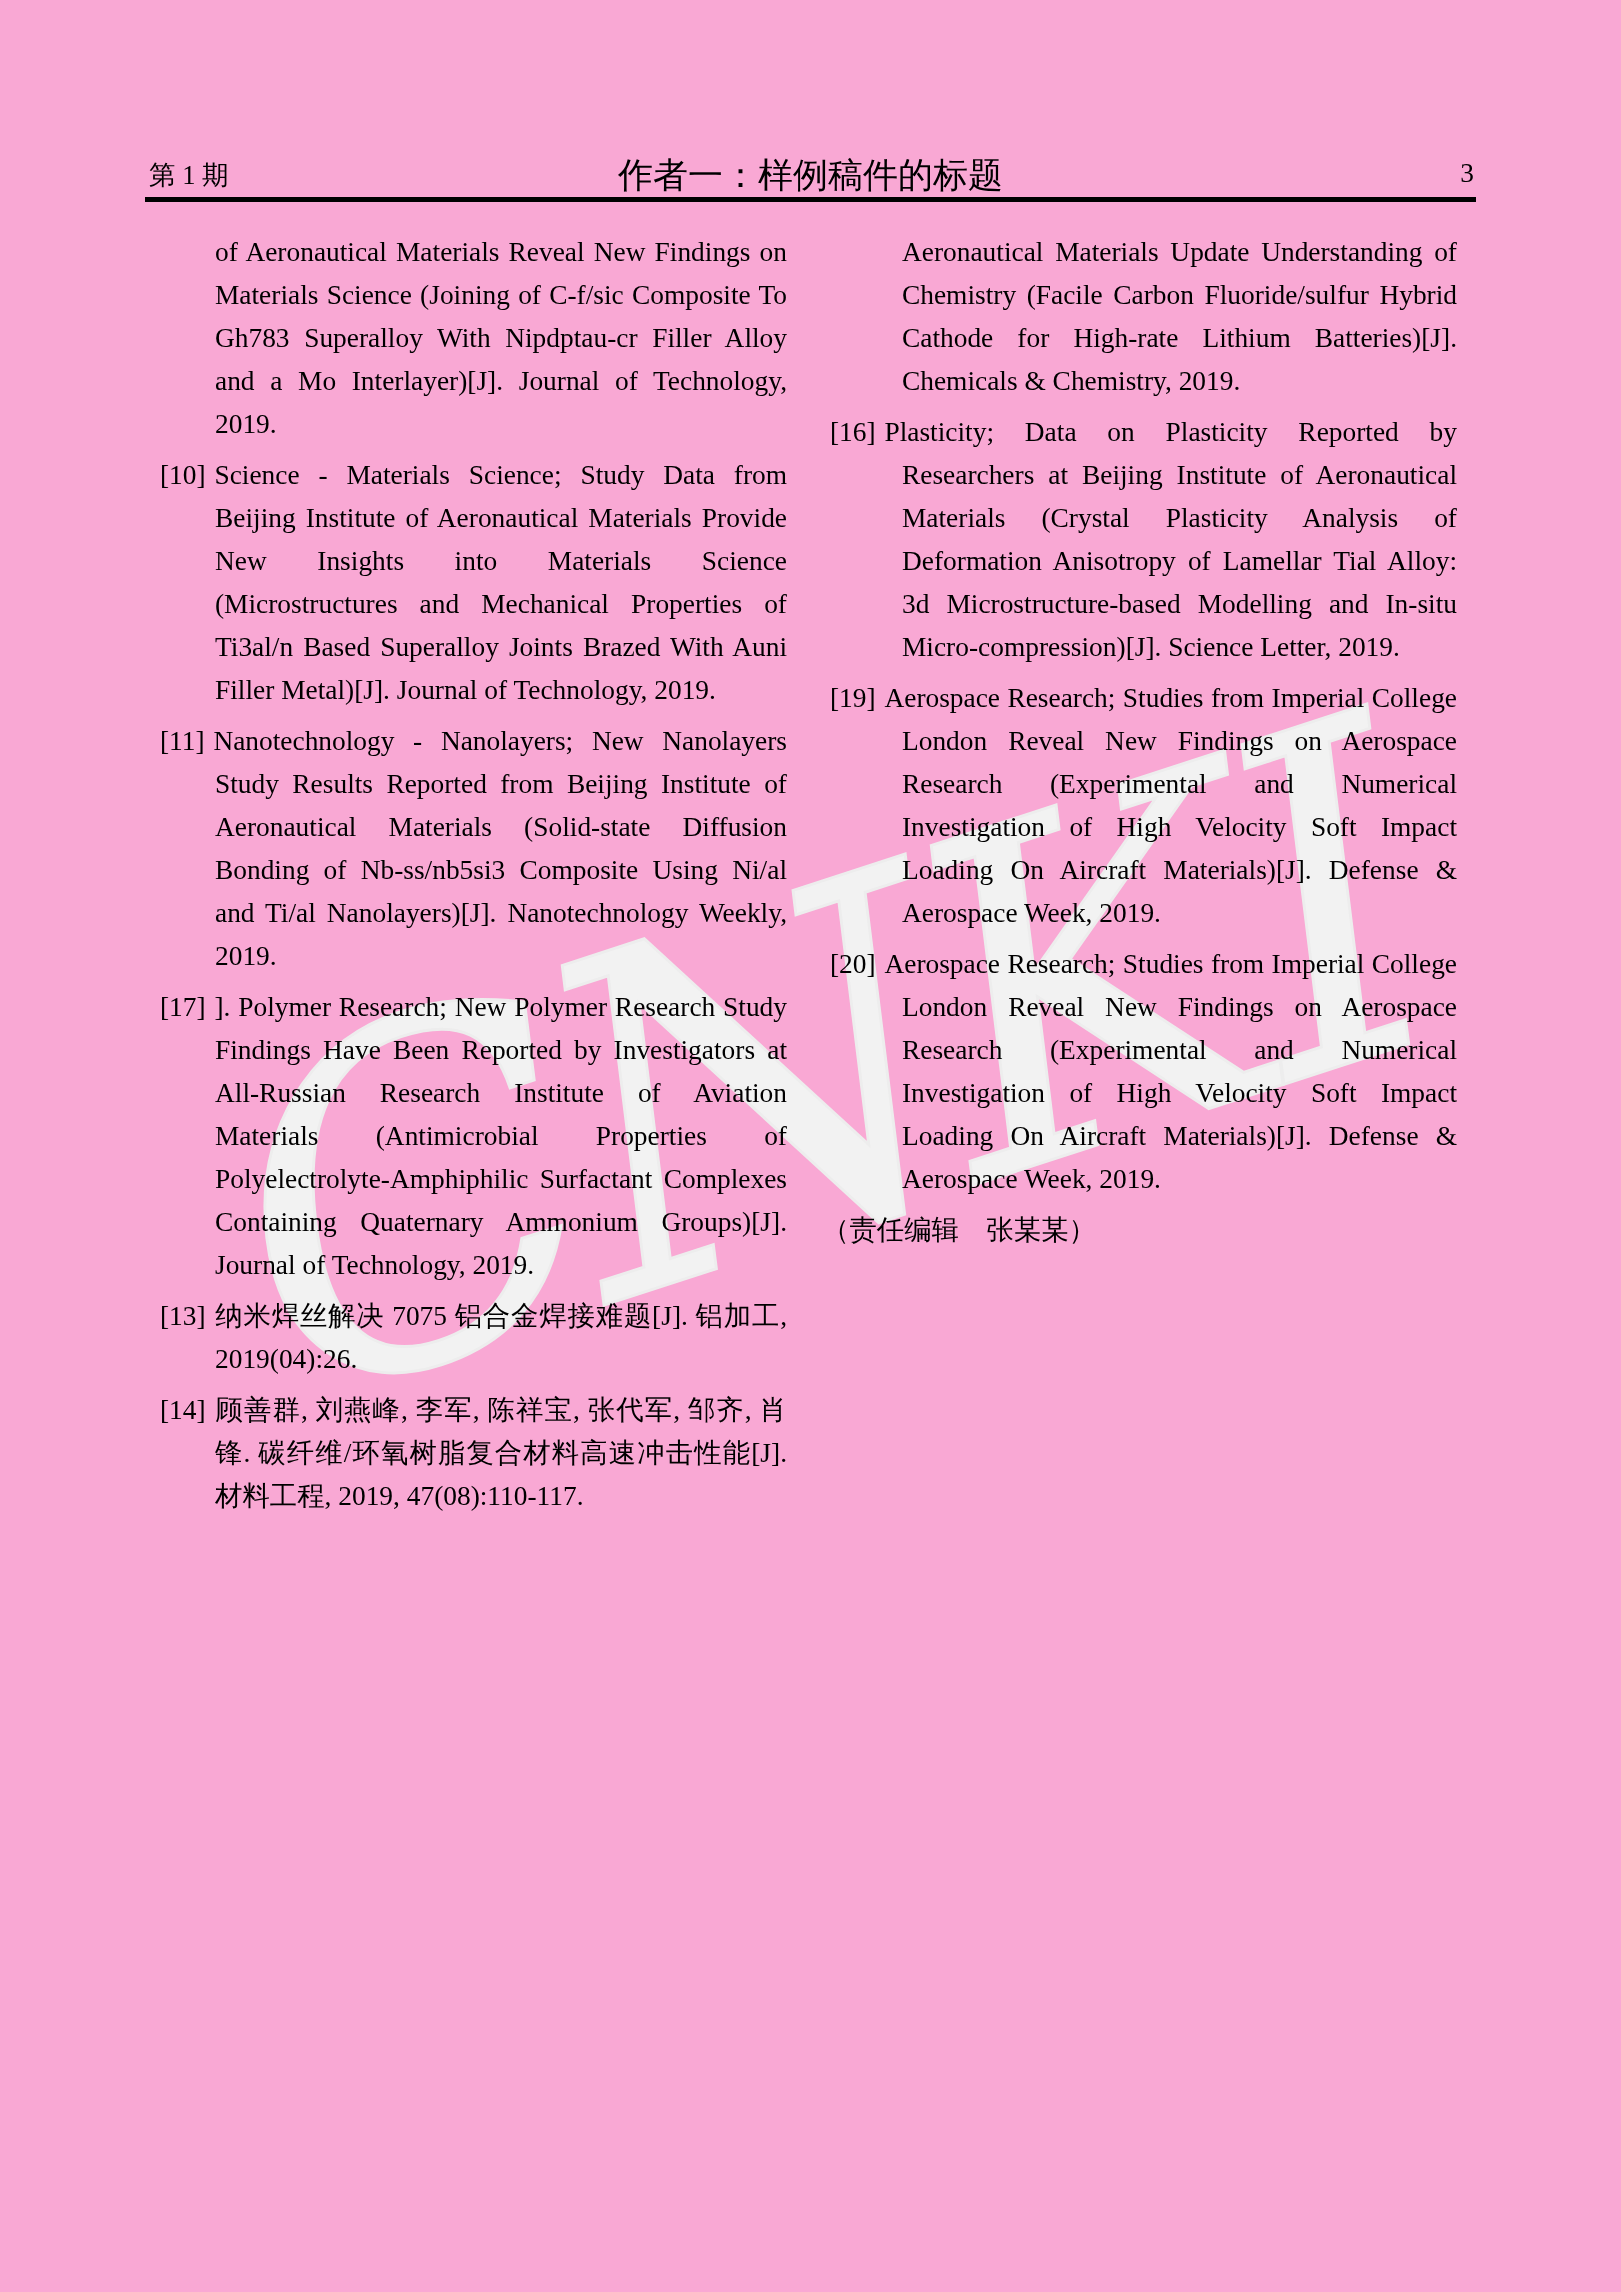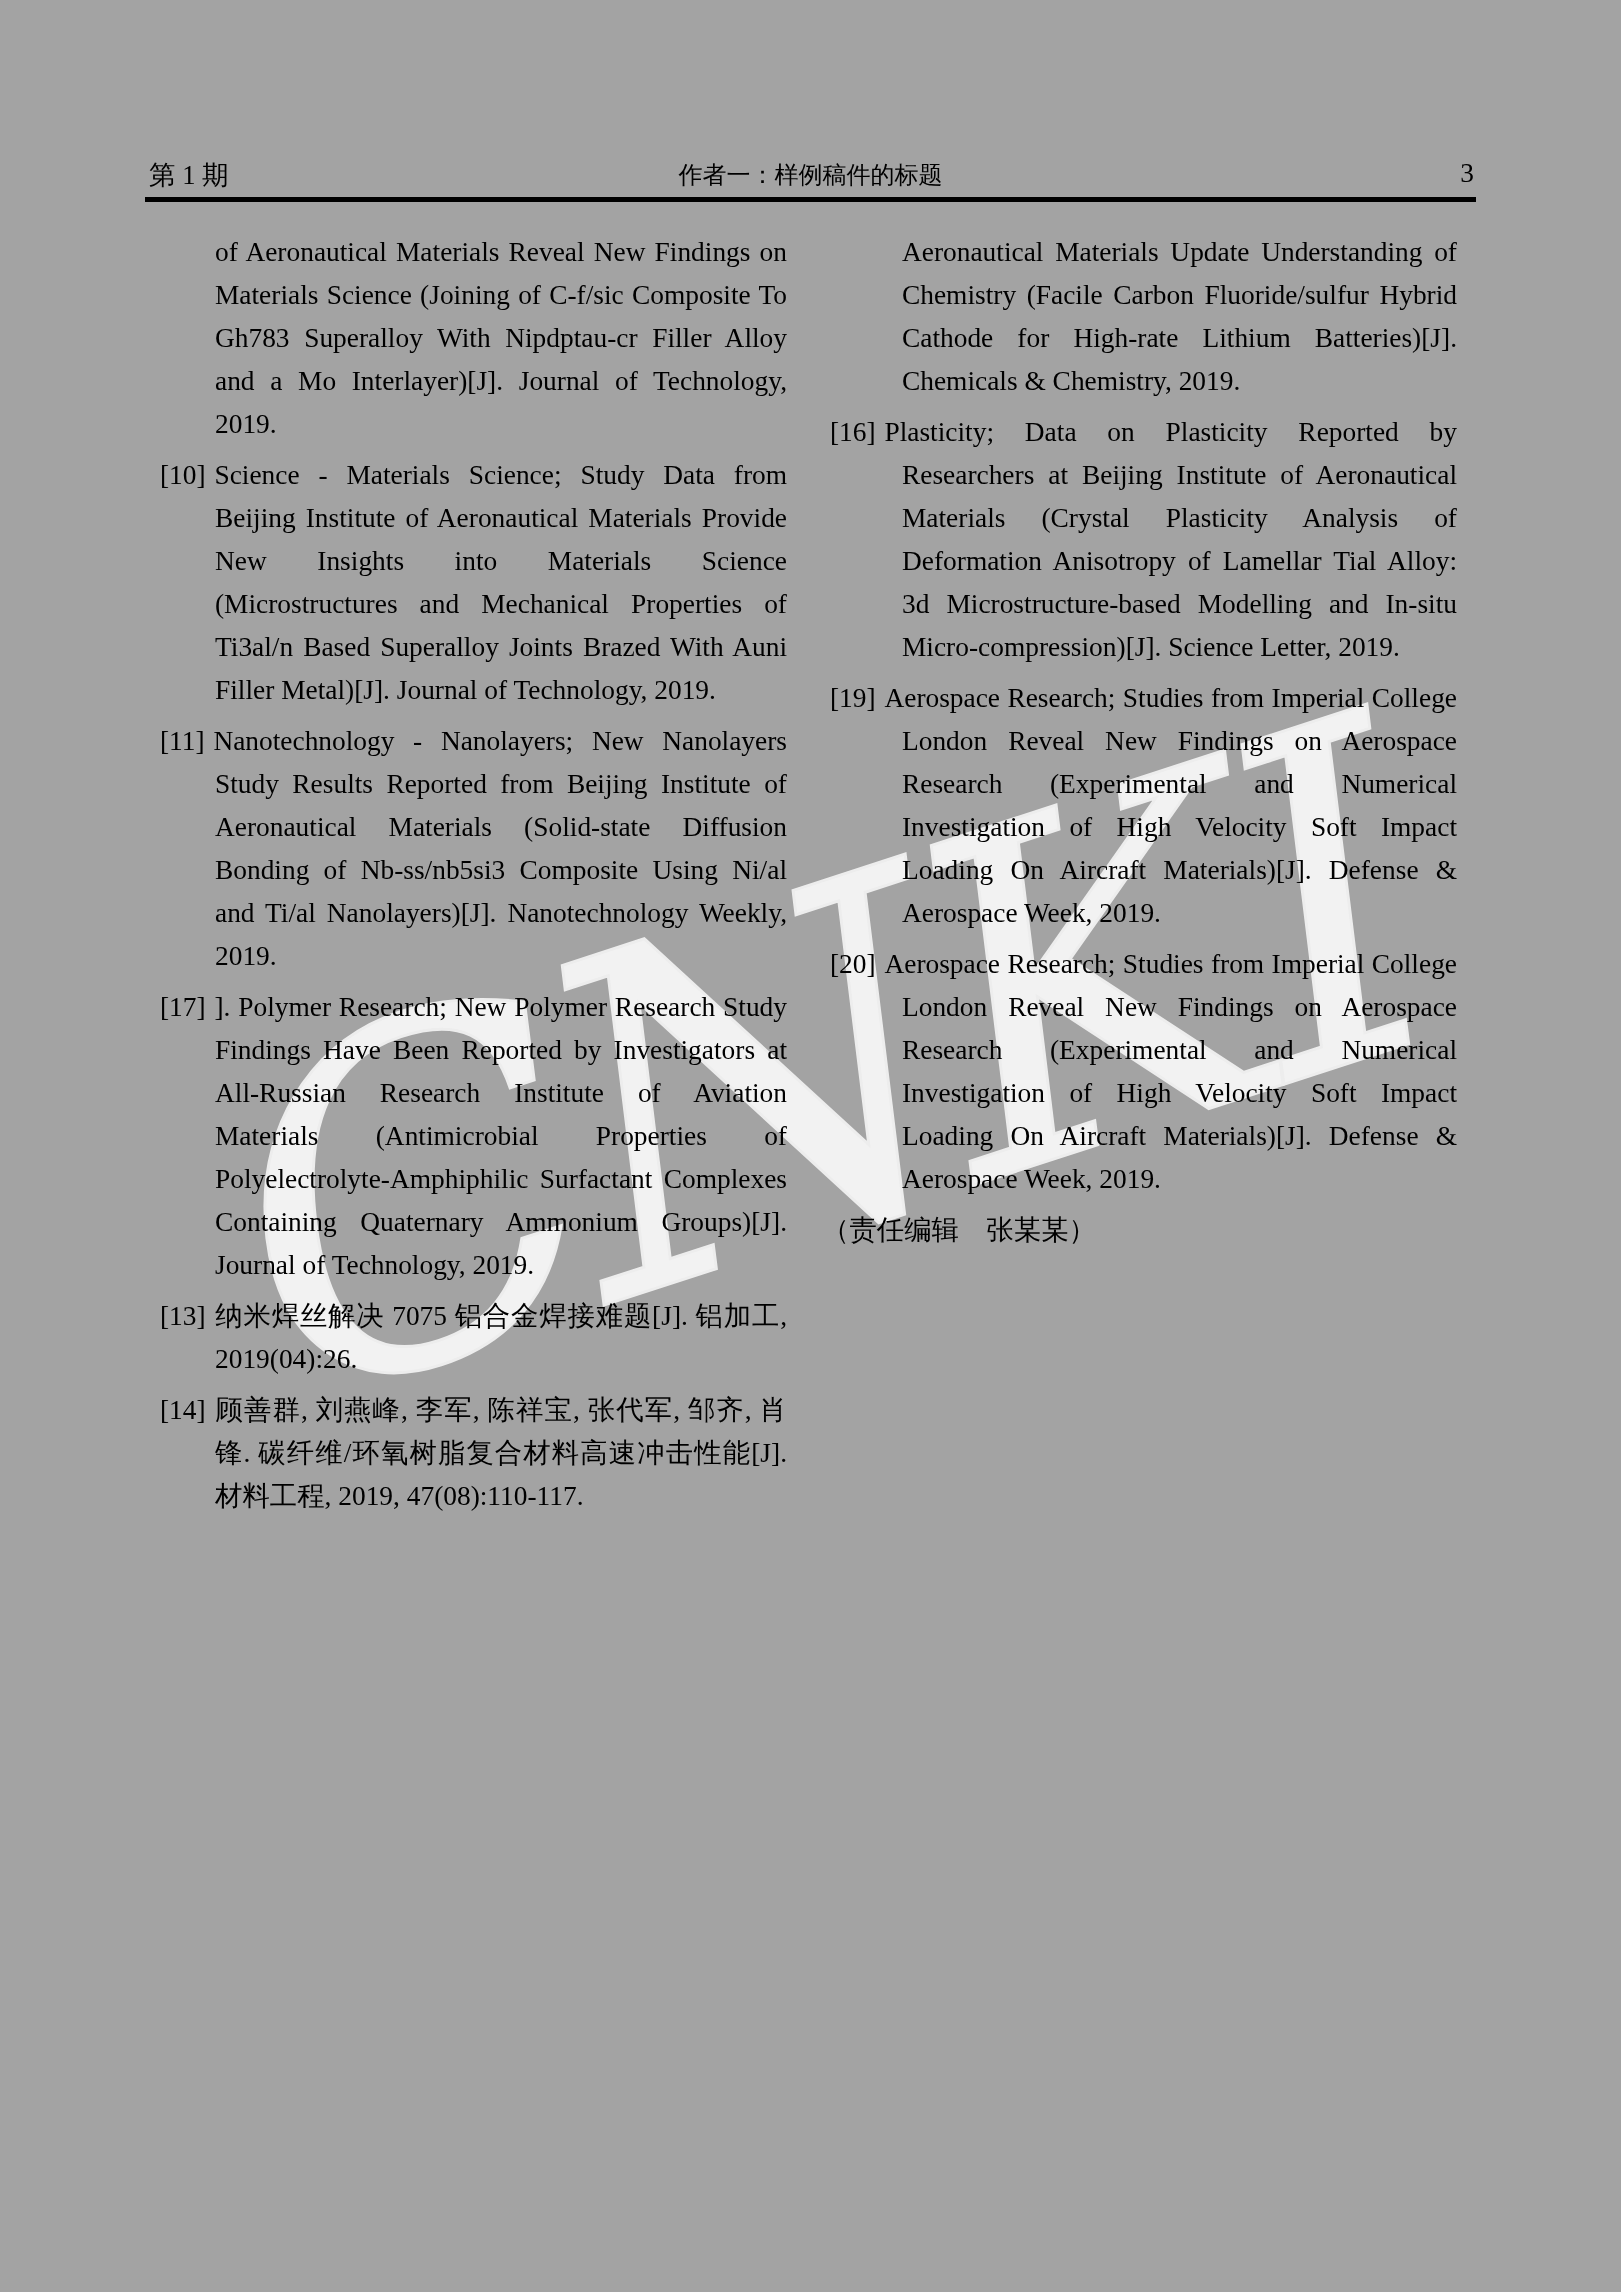--- a/index.html
+++ b/index.html
@@ -1,31 +1,31 @@
 <!DOCTYPE html>
 <html><head>
 <meta charset="utf-8">
 <style>
   html, body { margin:0; padding:0; background:#ffffff; }
   .page {
     position:relative;
     width:1621px; height:2293px;
-    background:#a3a3a3;
+    background:#f9a8d4;
     font-family:"Liberation Serif", serif;
     color:#000;
     overflow:hidden;
   }
   .header-issue {
     position:absolute; left:149px; top:159px;
     font-size:26.5px; line-height:33px;
   }
   .header-title {
     position:absolute; left:0; right:0; top:159px;
     text-align:center;
-    font-size:24px; line-height:33px;
+    font-size:35px; line-height:33px;
   }
   .header-page {
     position:absolute; right:147px; top:157px;
     font-size:27.4px; line-height:33px;
   }
   .header-rule {
     position:absolute; left:145px; right:145px; top:197px;
     height:4.9px; background:#000;
   }
   .watermark {

